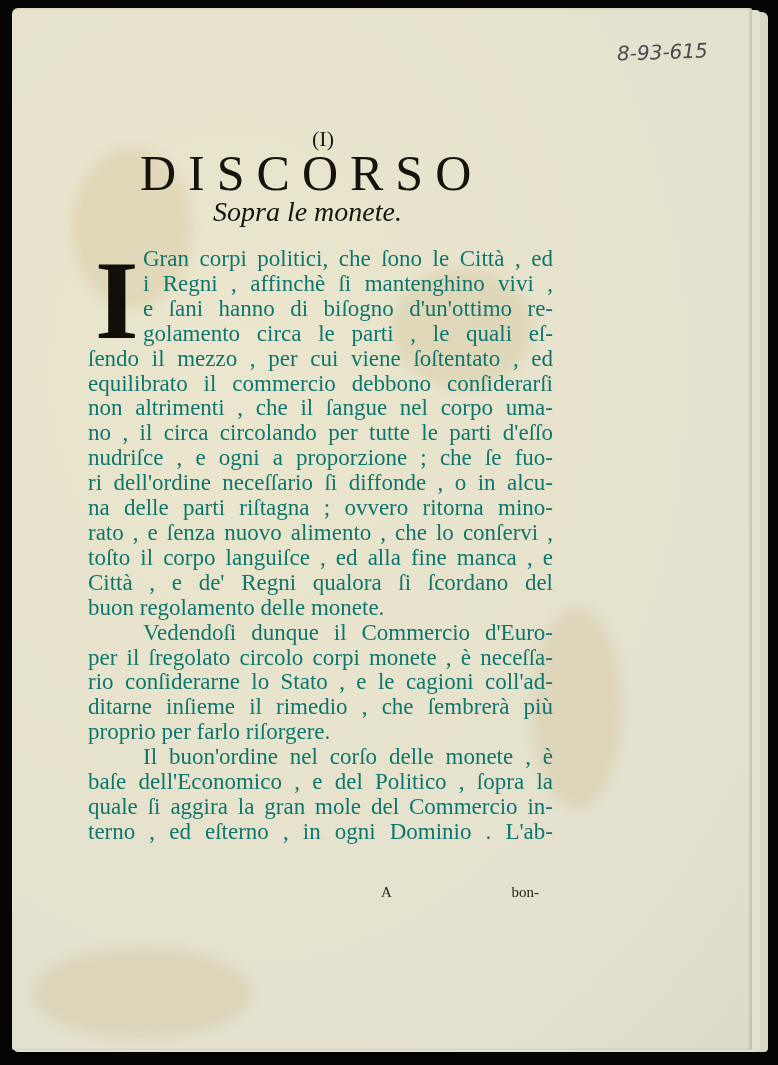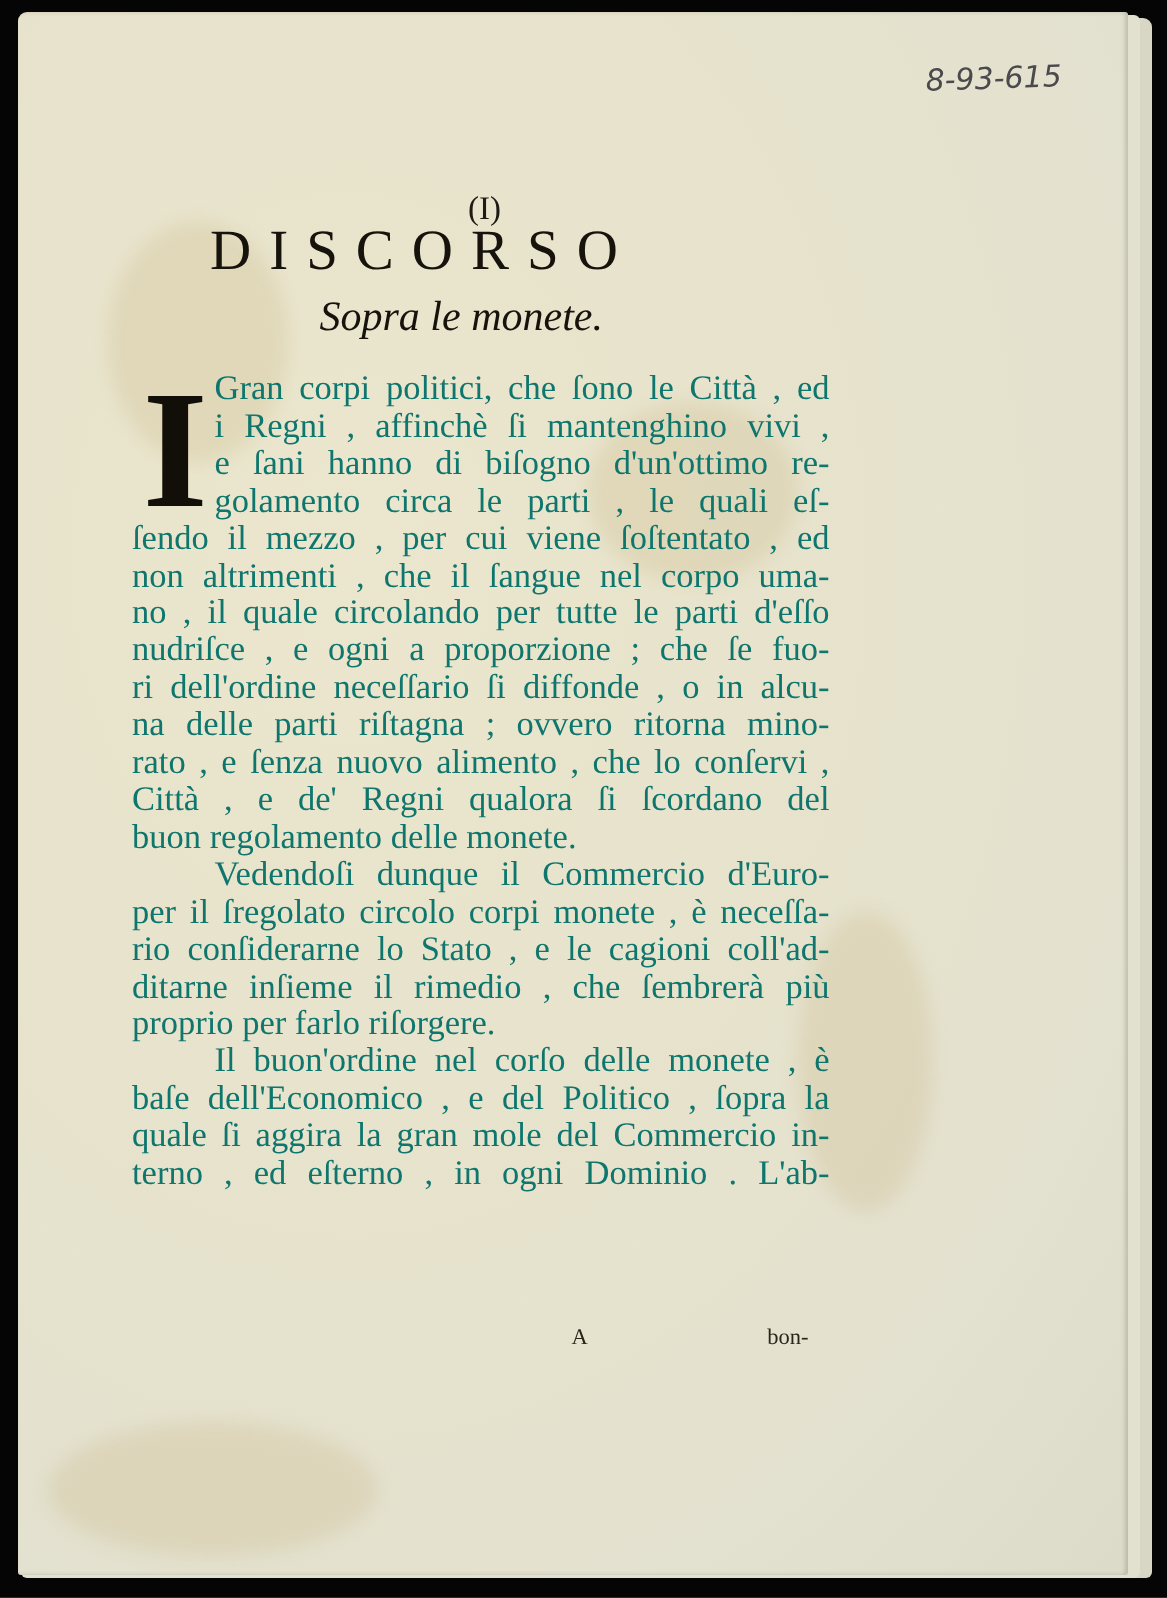--- a/index.html
+++ b/index.html
@@ -59,21 +59,21 @@
       left: 312px; top: 126px;
       font-family: "Liberation Serif", serif;
       font-size: 22px;
       color: #1e1a14;
     }
     .title {
       position: absolute;
       left: 140px; top: 148px;
       width: 390px;
       font-family: "Liberation Serif", serif;
-      font-size: 38px;
+      font-size: 50px;
       letter-spacing: 12px;
       color: #16120c;
       line-height: 1;
     }
     .subtitle {
       position: absolute;
       left: 213px; top: 196px;
       font-family: "Liberation Serif", serif;
       font-style: italic;
       font-size: 28px;
@@ -147,26 +147,28 @@
 
   <div class="drop-cap">I</div>
 
   <div class="body-text">
 
     <span class="line indent-cap">Gran corpi politici, che ſono le Città , ed</span>
     <span class="line indent-cap">i Regni , affinchè ſi mantenghino vivi ,</span>
     <span class="line indent-cap">e ſani hanno di biſogno d'un'ottimo re-</span>
     <span class="line indent-cap">golamento circa le parti , le quali eſ-</span>
     <span class="line">ſendo il mezzo , per cui viene ſoſtentato , ed</span>
+    <span class="line">equilibrato il commercio debbono conſiderarſi</span>
     <span class="line">non altrimenti , che il ſangue nel corpo uma-</span>
-    <span class="line">no , il quale circolando per tutte le parti d'eſſo</span>
+    <span class="line">no , il circa circolando per tutte le parti d'eſſo</span>
     <span class="line">nudriſce , e ogni a proporzione ; che ſe fuo-</span>
     <span class="line">ri dell'ordine neceſſario ſi diffonde , o in alcu-</span>
     <span class="line">na delle parti riſtagna ; ovvero ritorna mino-</span>
     <span class="line">rato , e ſenza nuovo alimento , che lo conſervi ,</span>
+    <span class="line">toſto il corpo languiſce , ed alla fine manca , e</span>
     <span class="line">Città , e de' Regni qualora ſi ſcordano del</span>
     <span class="line last">buon regolamento delle monete.</span>
 
     <span class="line indent-para">Vedendoſi dunque il Commercio d'Euro-</span>
     <span class="line">per il ſregolato circolo corpi monete , è neceſſa-</span>
     <span class="line">rio conſiderarne lo Stato , e le cagioni coll'ad-</span>
     <span class="line">ditarne inſieme il rimedio , che ſembrerà più</span>
     <span class="line last">proprio per farlo riſorgere.</span>
 
     <span class="line indent-para">Il buon'ordine nel corſo delle monete , è</span>

